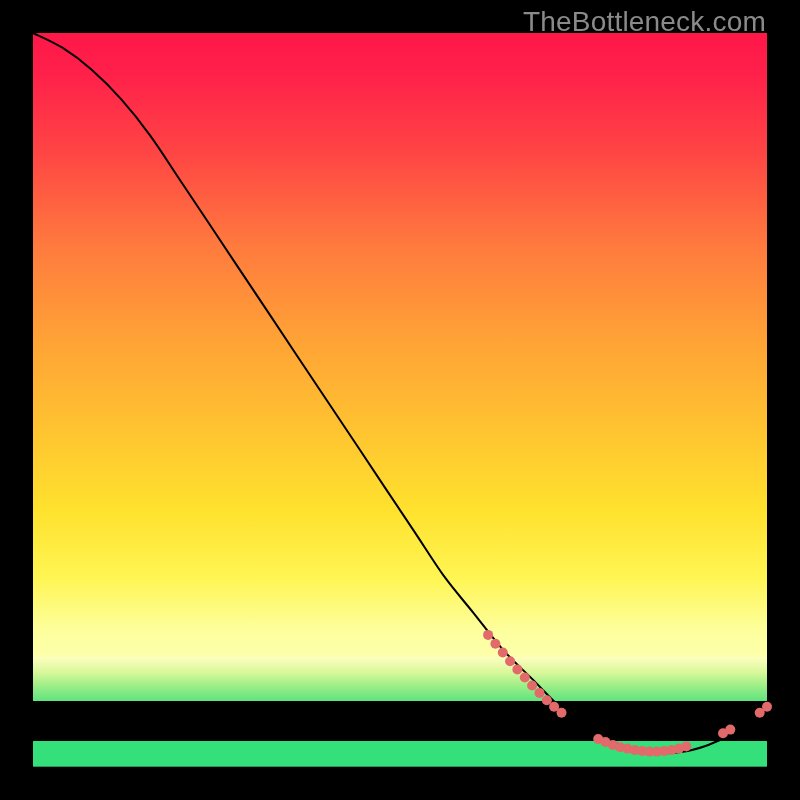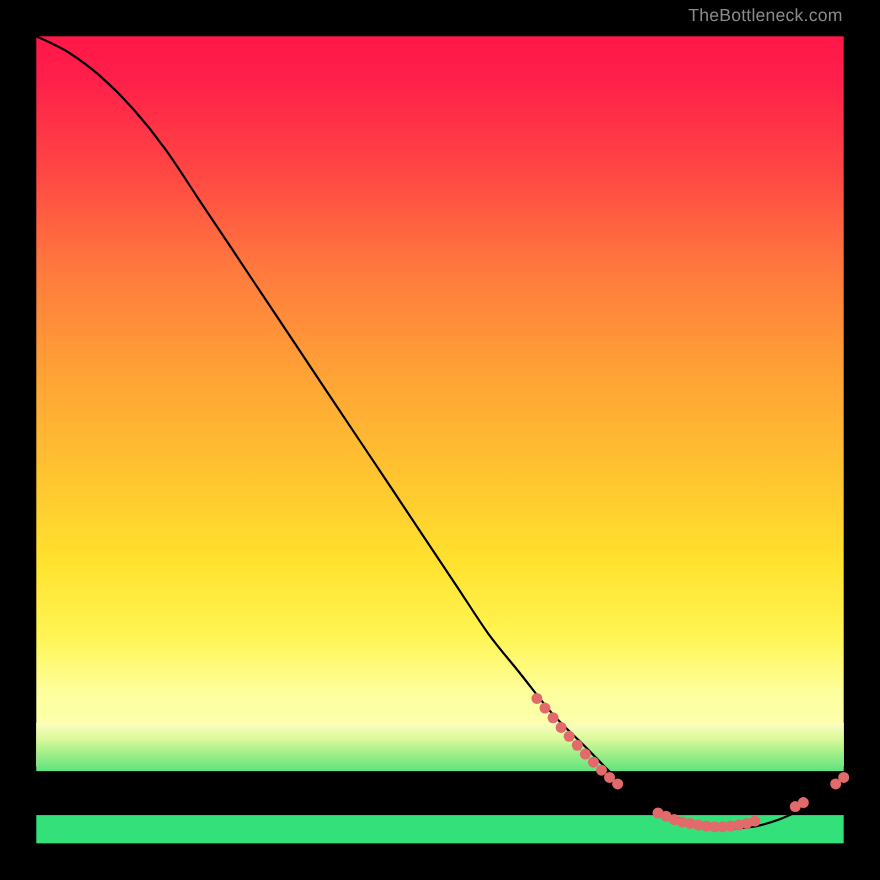--- a/index.html
+++ b/index.html
@@ -46,21 +46,21 @@
         #fff553 82%,
         #fdff9e 90%,
         #fdffc0 100%
       ) 0 0 / 100% 90.5% no-repeat;
   }
   .watermark {
     position: absolute;
     top: 6px;
     right: 34px;
     color: #8a8a8a;
-    font-size: 16px;
+    font-size: 28px;
     letter-spacing: 0.2px;
     user-select: none;
   }
   svg.curve {
     position: absolute;
     left: 33px;
     top: 33px;
     width: 734px;
     height: 734px;
     overflow: visible;

